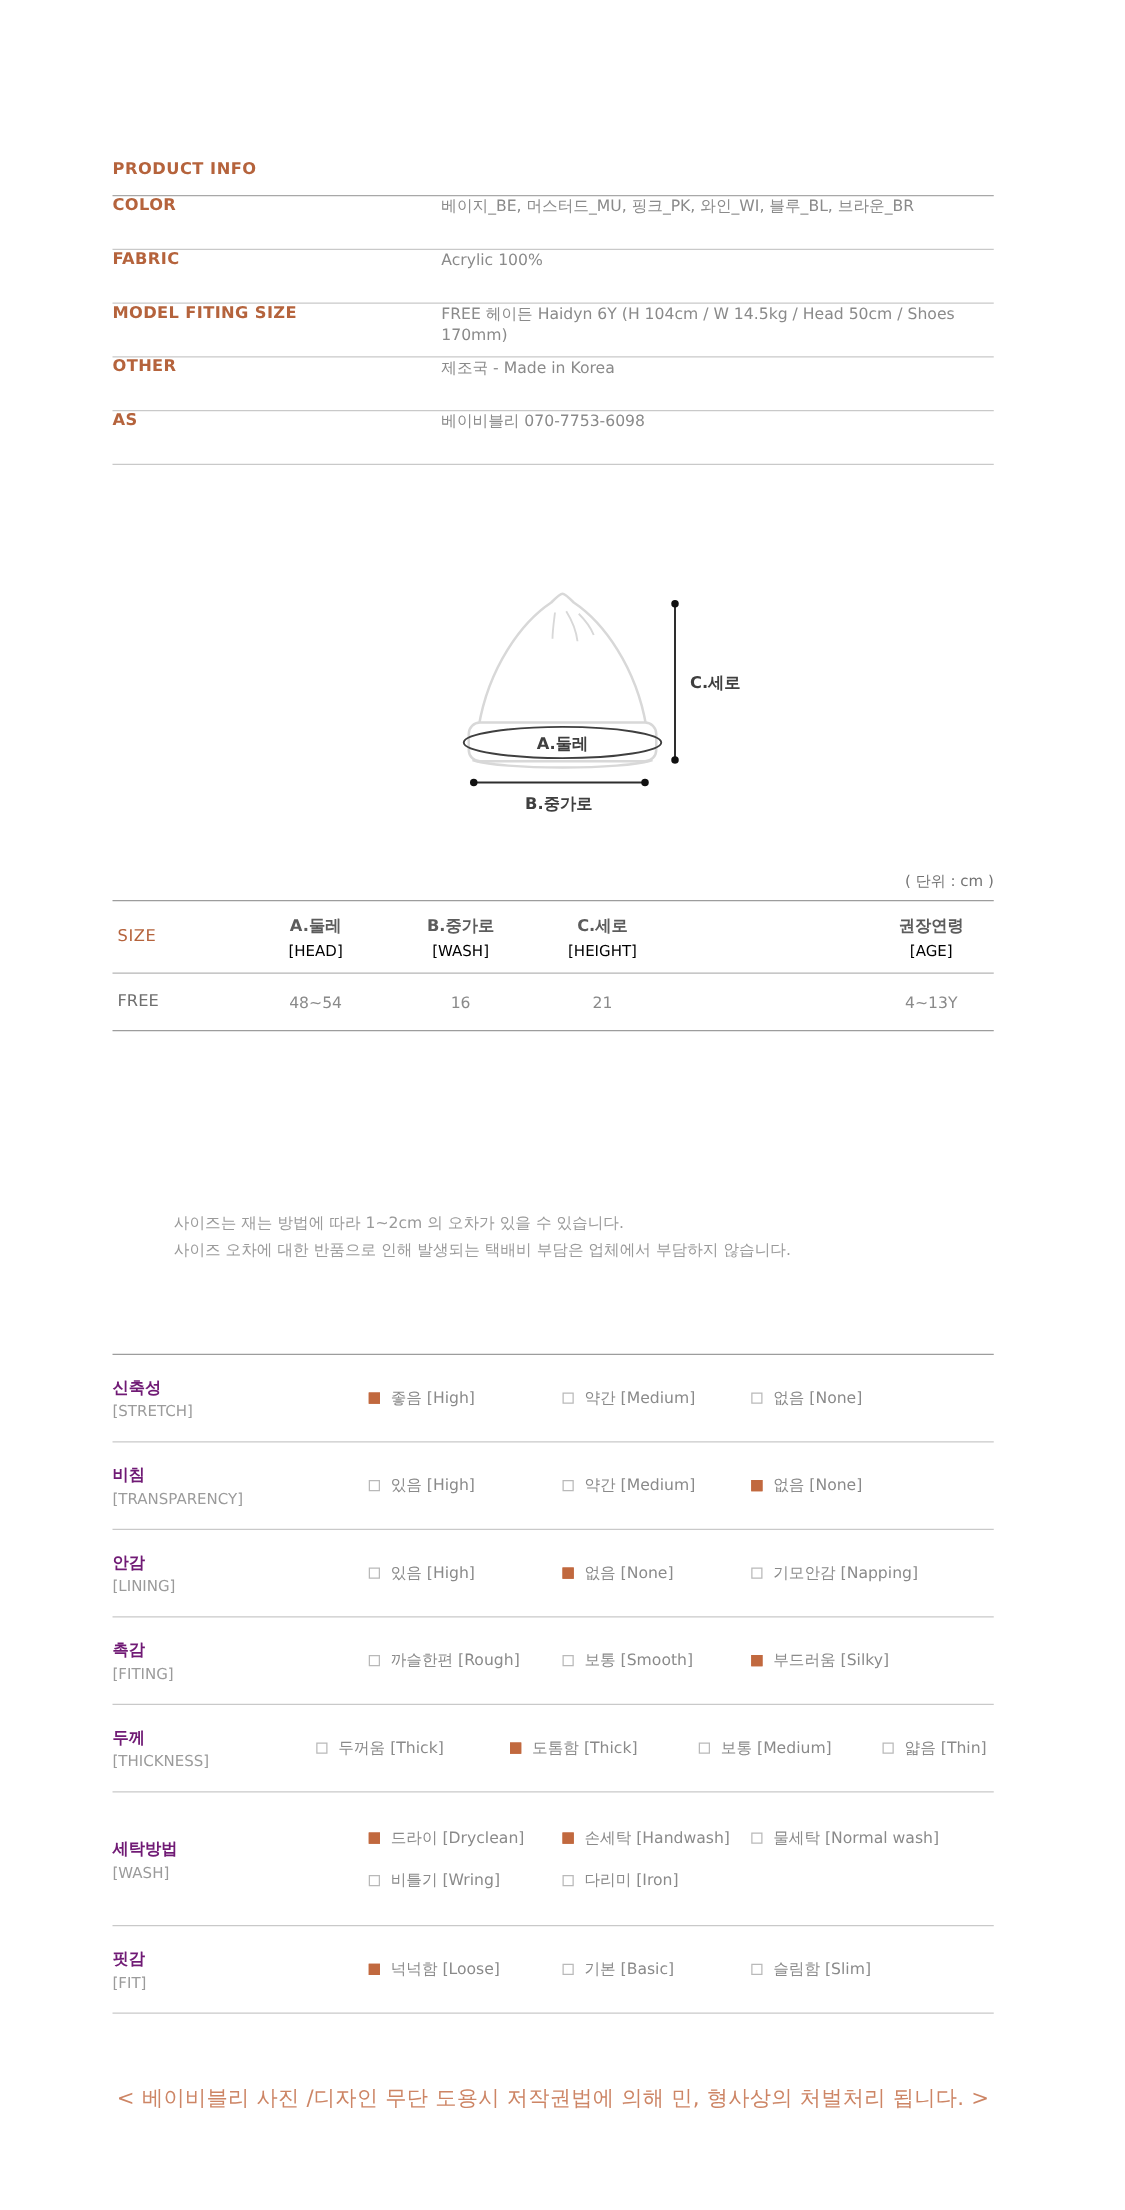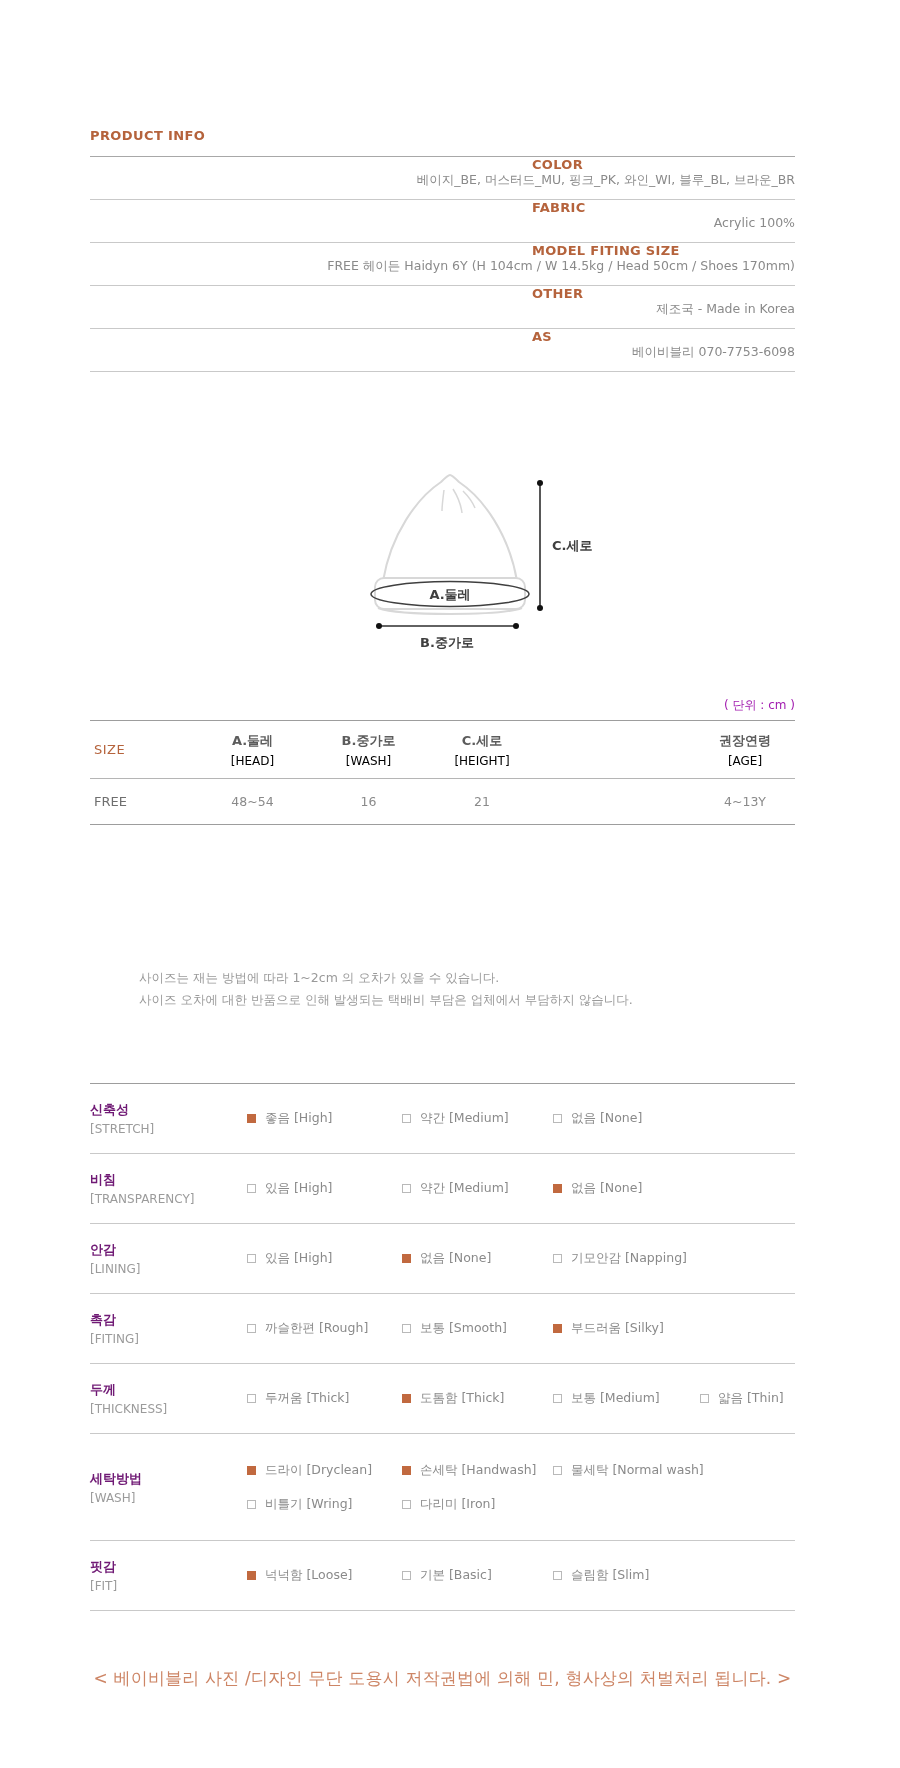--- a/index.html
+++ b/index.html
@@ -11,32 +11,31 @@
   }
   .content { width:705px; margin-left:90px; }
 
   
   .pi-title {
     margin-top:128px; padding-bottom:13px;
     border-bottom:1px solid #a8a8a8;
     color:#b5633c; font-size:13px; font-weight:bold; letter-spacing:0.4px;
   }
   .pi-row {
-    height:43px; display:flex; align-items:flex-end;
+    height:43px; display:flex; align-items:flex-start;
     border-bottom:1px solid #c9c9c9;
-    flex-direction:column;
   }
   .pi-label { width:263px; color:#b5633c; font-size:13px; font-weight:bold; letter-spacing:0.3px; }
   .pi-value { flex:1; color:#8a8a8a; font-size:12.5px; }
 
   
   .diagram { display:block; margin-top:46px; margin-left:215px; }
 
   
-  .unit-note { margin-top:42px; text-align:right; color:#a21caf; font-size:12px; }
+  .unit-note { margin-top:42px; text-align:right; color:#737373; font-size:12px; }
   .size-table { margin-top:6px; border-top:1px solid #9d9d9d; border-bottom:1px solid #9d9d9d; }
   .st-header {
     display:grid; grid-template-columns:100px 125px 107px 120px 1fr 100px;
     align-items:center; height:58px; border-bottom:1px solid #b5b5b5;
   }
   .st-size-label { color:#b5633c; font-size:13px; font-weight:normal; letter-spacing:0.5px; padding-left:4px; }
   .st-col { text-align:center; }
   .st-col .ko { color:#5c5c5c; font-size:13px; font-weight:bold; }
   .st-col .en { color:#000000; font-size:12px; margin-top:4px; }
   .st-row {
@@ -52,21 +51,21 @@
   
   .attr-table { margin-top:72px; border-top:1px solid #9d9d9d; }
   .attr-row {
     display:flex; align-items:center; height:70px;
     border-bottom:1px solid #c9c9c9;
   }
   .attr-row.tall { height:107px; }
   .attr-label { width:157px; }
   .attr-label .ko { color:#701a75; font-size:13px; font-weight:bold; }
   .attr-label .en { color:#9b9b9b; font-size:12px; margin-top:3px; }
-  .attr-opts { flex:1; display:flex; flex-direction:column; gap:17px; }
+  .attr-opts { flex:1; display:flex; flex-direction:column; gap:17px;align-items:center; }
   .opt-line { display:grid; grid-template-columns:155px 151px 147px auto; align-items:center; }
   .opt { display:inline-flex; align-items:center; }
   .cb {
     width:9px; height:9px; flex:0 0 9px;
     border:1px solid #b9b9b9; background:#ffffff; display:inline-block;
   }
   .cb.on { border-color:#c1693f; background:#c1693f; }
   .opt .lbl { margin-left:9px; color:#8a8a8a; font-size:12.5px; white-space:nowrap; }
 
   

